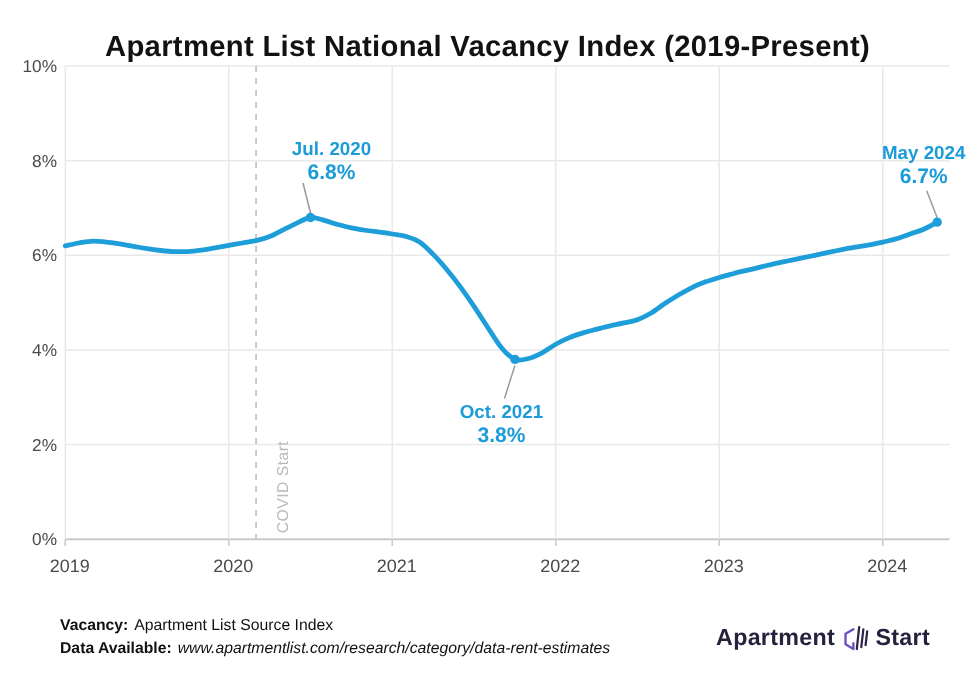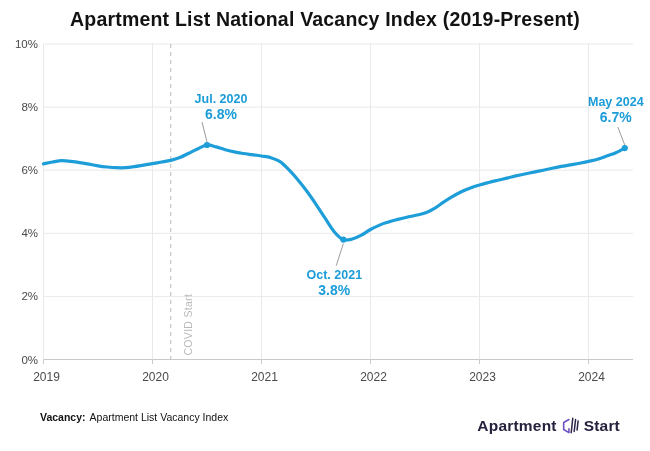--- a/index.html
+++ b/index.html
@@ -1,21 +1,21 @@
 <!DOCTYPE html>
 <html><head>
 <meta charset="utf-8">
 <style>
   html,body{margin:0;padding:0;}
   body{
     width:650px;height:451px;background:#ffffff;position:relative;overflow:hidden;
     font-family:"Liberation Sans",sans-serif;
   }
   .title{
-    position:absolute;top:8px;left:0;right:0;margin:0;text-align:center;
+    position:absolute;top:20px;left:0;right:0;margin:0;text-align:center;
     font-size:19.5px;font-weight:700;letter-spacing:.2px;color:#121212;
   }
   svg.chart{position:absolute;left:0;top:0;}
   
   .grid{stroke:#e9e9e9;stroke-width:1;}
   .axisline{stroke:#c9c9c9;stroke-width:1.2;}
   .tickmark{stroke:#c9c9c9;stroke-width:1;}
   .ytick{fill:#4a4a4a;font-size:11.5px;}
   .xtick{fill:#4a4a4a;font-size:12px;}
   .covid-line{stroke:#c5c5c5;stroke-width:1.2;stroke-dasharray:4 4;fill:none;}
@@ -93,21 +93,24 @@
       <text x="334.3" y="294.6" text-anchor="middle" class="ann-val" fill="#1b9cd8">3.8%</text>
       <line x1="617.8" y1="127.1" x2="624.8" y2="145.1" class="connector"></line>
       <circle cx="624.8" cy="148.1" r="3.1" fill="#1e9ed9"></circle>
       <text x="615.8" y="106.1" text-anchor="middle" class="ann-date" fill="#1b9cd8">May 2024</text>
       <text x="615.8" y="122.1" text-anchor="middle" class="ann-val" fill="#1b9cd8">6.7%</text>
     </g>
 </svg>
 
 <div class="footer-src">
   <div>
-    <span class="lbl">Vacancy:</span><span>Apartment List Vacancy Index</span>
+    <span class="lbl">Vacancy:</span><span>Apartment List Source Index</span>
+  </div>
+  <div>
+    <span class="lbl">Data Available:</span><span class="url">www.apartmentlist.com/research/category/data-rent-estimates</span>
   </div>
 </div>
 
 <div class="logo">
   <span>Apartment</span>
   <svg width="21" height="21" viewBox="0 0 24 24" fill="none">
     <path d="M10.2 5.2 L4.2 8.6 L4.2 16.6 L10.2 20.2 L10.2 15.8" stroke="#6d4fc1" stroke-width="1.8" stroke-linecap="round" stroke-linejoin="round"></path>
     <path d="M12.8 20.2 L14.6 3.6" stroke="#2a2547" stroke-width="1.7" stroke-linecap="round"></path>
     <path d="M16.2 18.8 L17.8 5.2" stroke="#2a2547" stroke-width="1.7" stroke-linecap="round"></path>
     <path d="M19.5 17.2 L20.7 6.8" stroke="#2a2547" stroke-width="1.7" stroke-linecap="round"></path>

